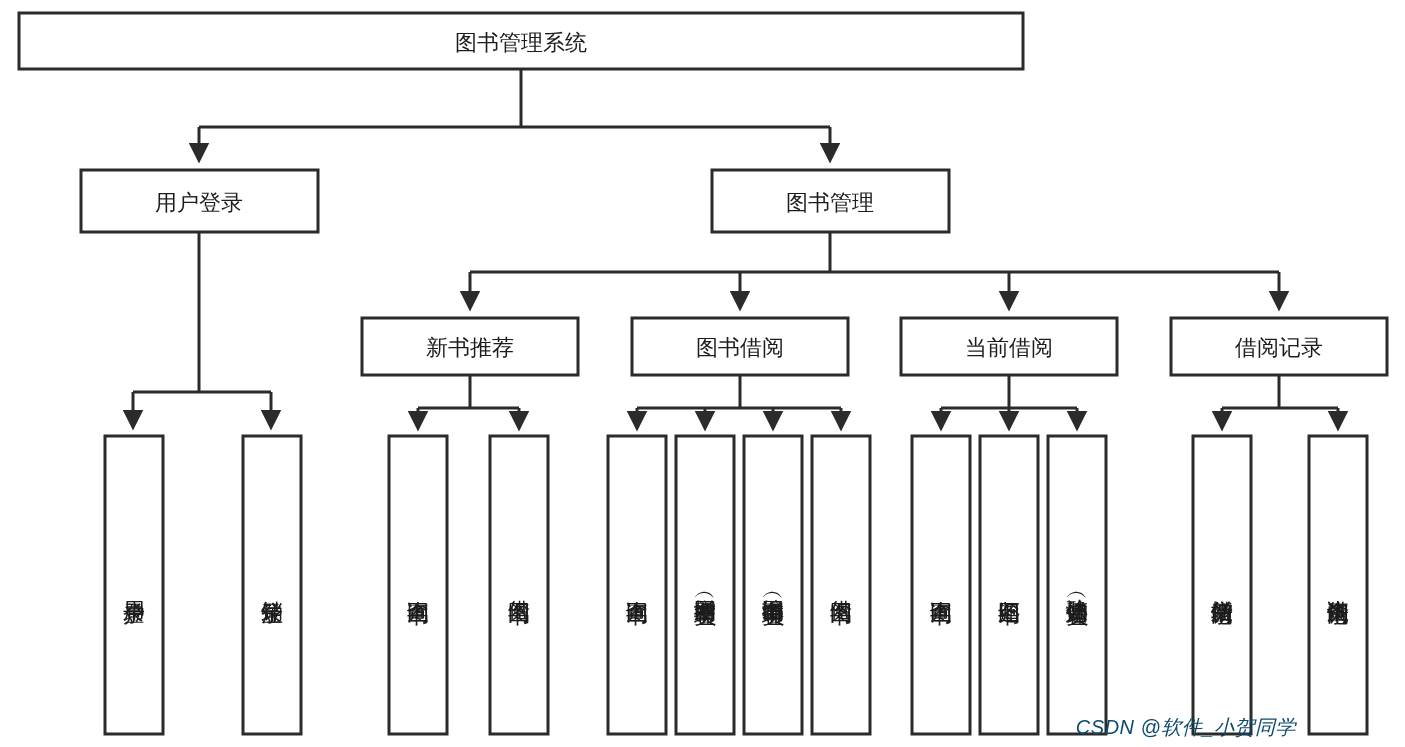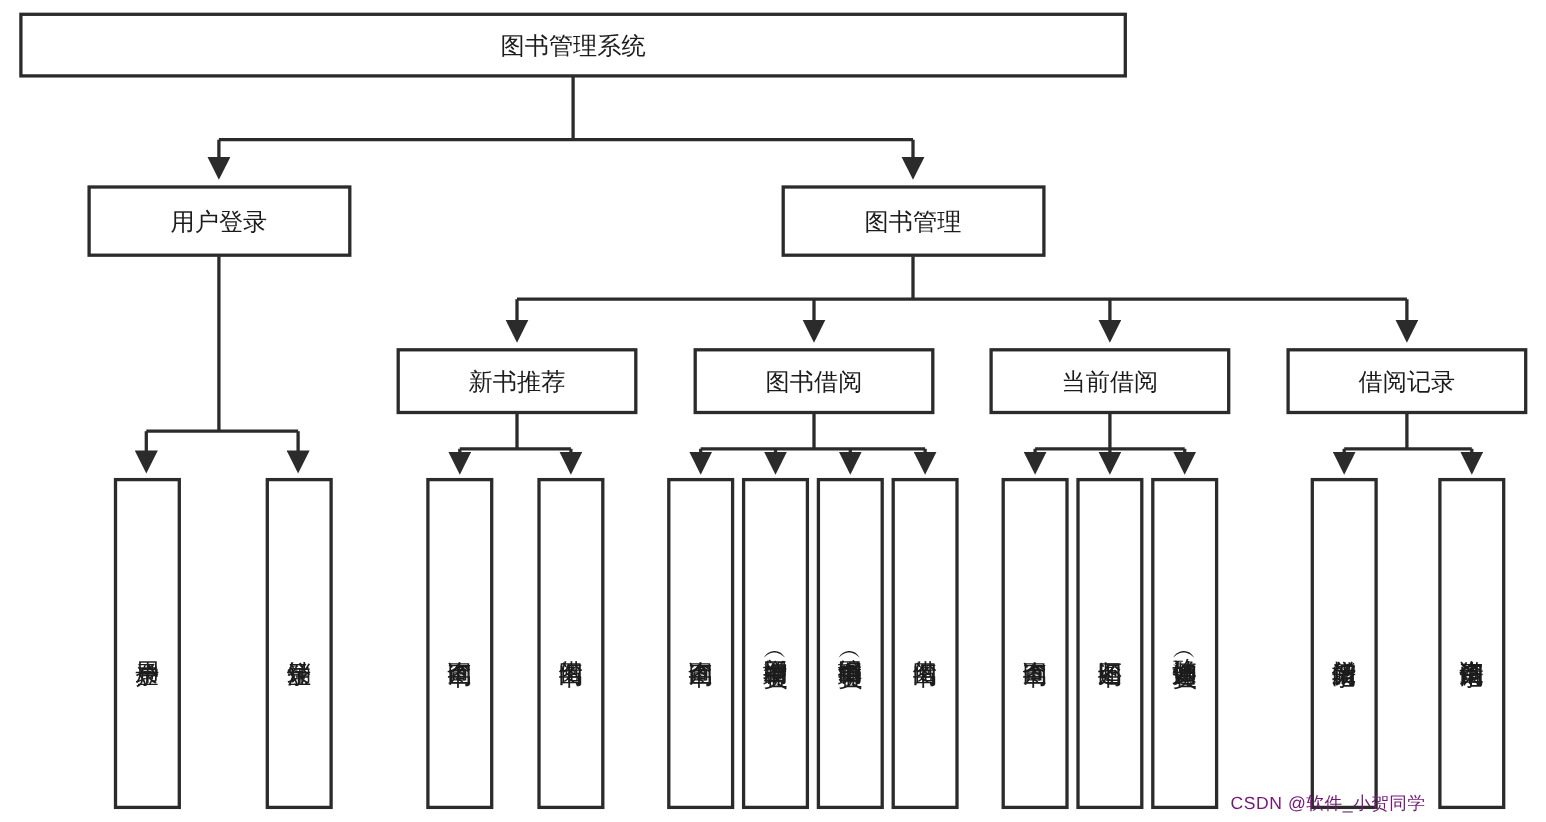--- a/index.html
+++ b/index.html
@@ -60,24 +60,25 @@
     justify-content: center;
     letter-spacing: 1px;
     white-space: nowrap;
     pointer-events: none;
   }
   .watermark {
     position: absolute;
     right: 10px;
     bottom: 6px;
     font-family: "Liberation Sans", "DejaVu Sans", sans-serif;
-    font-size: 16px;
-    color: #701a75;
+    font-size: 20px;
+    color: #0c4a6e;
     letter-spacing: 0.5px;
     white-space: nowrap;
+    font-style: italic;
   }
 </style>
 </head>
 <body>
 
 <div id="diagram-root">
 
   <svg id="flow" viewBox="0 0 1405 747">
     <defs>
       <marker id="arrow" viewBox="0 0 12 12" refX="10" refY="6" markerWidth="7" markerHeight="7" orient="auto-start-reverse">

